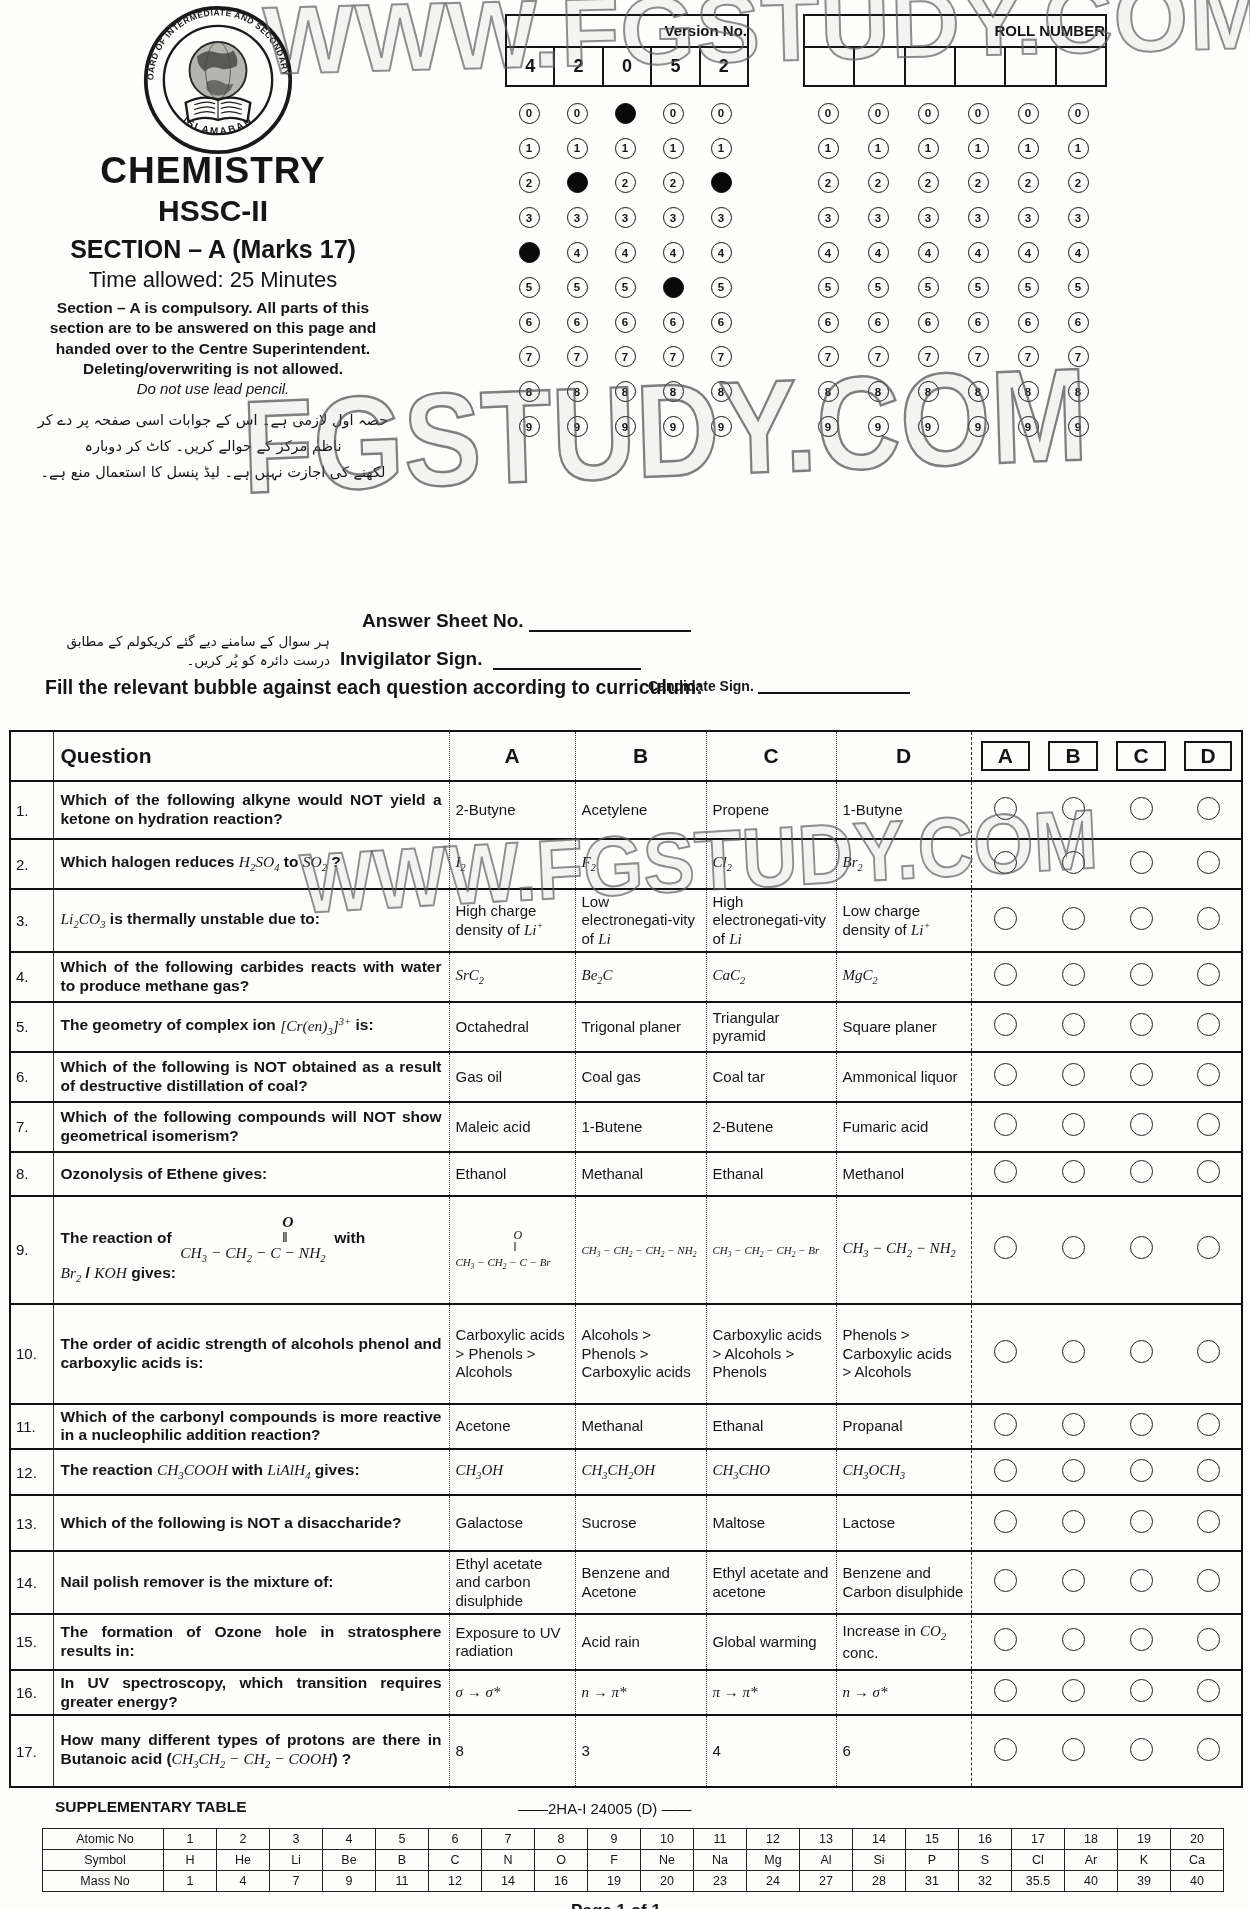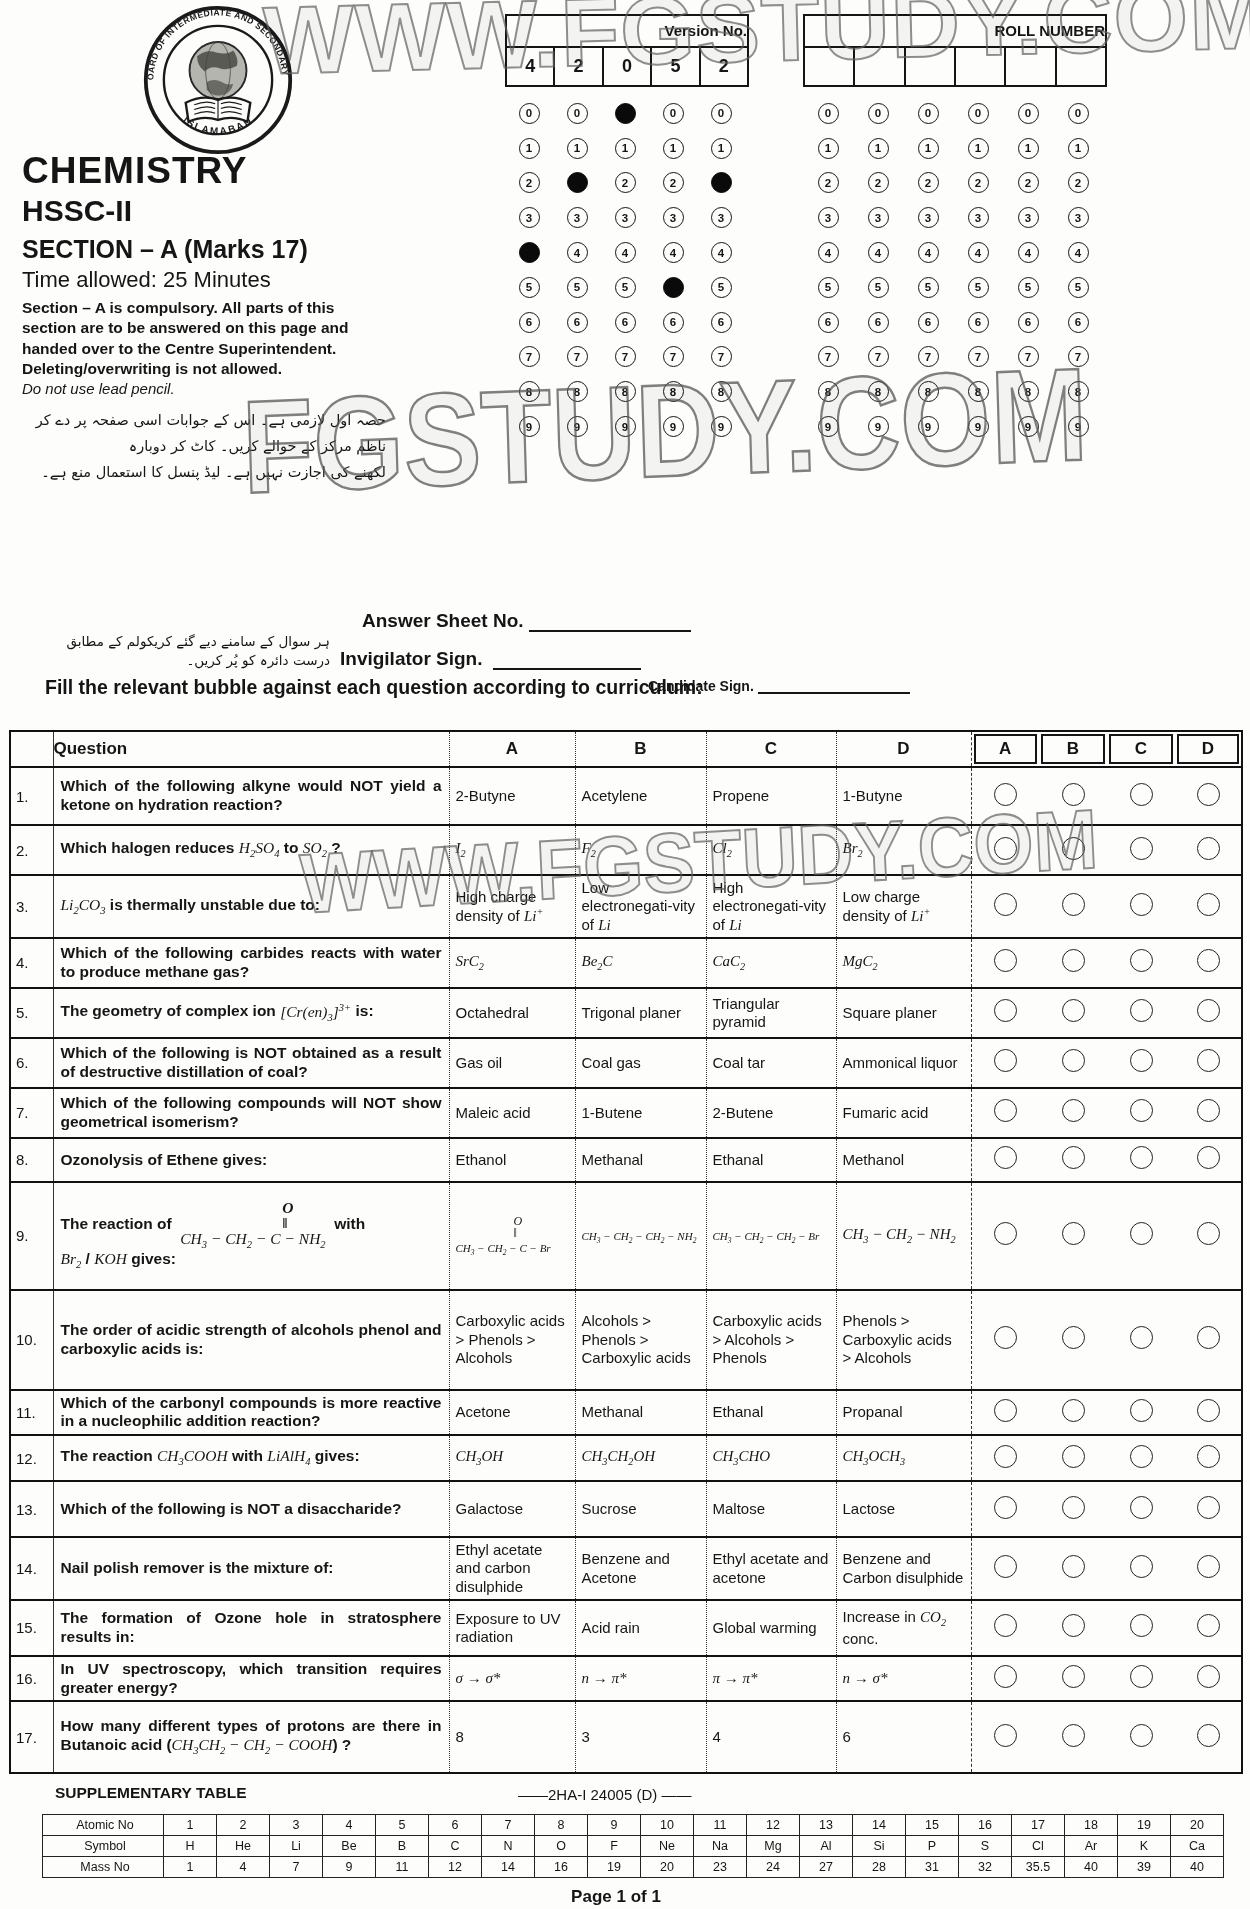--- a/index.html
+++ b/index.html
@@ -8,21 +8,21 @@
   
   .wm{position:absolute;font-weight:bold;white-space:nowrap;pointer-events:none;z-index:6;
       color:rgba(0,0,0,0.04);-webkit-text-stroke:2px rgba(95,95,95,0.7);}
   .wm-top{left:262px;top:-14px;font-size:96px;letter-spacing:1px;transform:rotate(-1.5deg);transform-origin:left top;}
   .wm-mid{left:240px;top:372px;font-size:132px;transform:scaleX(.88) rotate(-2deg);transform-origin:left top;
           -webkit-text-stroke:2.5px rgba(85,85,85,0.75);}
   .wm-tbl{left:298px;top:836px;font-size:84px;transform:scaleX(.92) rotate(-3deg);transform-origin:left top;}
   
   .hdr{position:relative;width:1250px;height:730px;}
   .logo{position:absolute;left:136px;top:4px;}
-  .titleblock{position:absolute;left:22px;top:150px;width:364px;z-index:2;}
+  .titleblock{position:absolute;left:31px;top:150px;width:364px;text-align:center;z-index:2;}
   .subject{font-size:37px;font-weight:bold;letter-spacing:1px;}
   .level{font-size:30px;font-weight:bold;margin-top:2px;}
   .section{font-size:25px;font-weight:bold;margin-top:7px;}
   .time{font-size:22px;margin-top:3px;}
   .instr{font-size:15.5px;font-weight:bold;margin-top:5px;line-height:1.32;}
   .pencil{font-size:15px;font-style:italic;}
   .urdu{direction:rtl;font-size:14.5px;margin-top:10px;line-height:1.8;font-family:"DejaVu Sans",sans-serif;}
   .numbox{position:absolute;top:14px;border:2.5px solid #151515;z-index:2;background:transparent;}
   .vbox{left:505px;width:240px;}
   .rbox{left:803px;width:300px;}
@@ -41,21 +41,21 @@
   .ansline{position:absolute;left:362px;top:578px;font-size:19px;font-weight:bold;z-index:7;margin-top:32px;}
   .invline{position:absolute;left:38px;top:632px;z-index:7;display:flex;align-items:flex-end;gap:10px;}
   .inv-urdu{direction:rtl;font-size:13.5px;width:292px;font-family:"DejaVu Sans",sans-serif;line-height:1.4;}
   .inv-label{font-size:19px;font-weight:bold;white-space:nowrap;}
   .fieldline{display:inline-block;border-bottom:2.5px solid #151515;height:16px;vertical-align:bottom;}
   .fillline{position:absolute;left:45px;top:676px;font-size:19.5px;font-weight:bold;z-index:7;}
   .candline{position:absolute;left:648px;top:676px;font-size:14px;font-weight:bold;z-index:7;}
   
   table.main{border-collapse:collapse;table-layout:fixed;width:1232px;margin:0 0 0 9px;
              border:2.5px solid #111;position:relative;z-index:2;background:transparent;}
-  table.main th{font-size:17px;font-weight:bold;height:32px;padding:0;}
+  table.main th{font-size:21px;font-weight:bold;height:32px;padding:7px;}
   th.numh{border-right:1.5px solid #333;}
   th.qh{text-align:left;padding-left:66px;border-right:1.5px dotted #333;}
   th.oh{border-right:1.5px dotted #333;}
   th.ohD{border-right:1.5px dashed #333;}
   .bhbox{border:2px solid #151515;margin:2px 2px;height:26px;line-height:26px;text-align:center;font-weight:bold;}
   table.main tbody td{border-top:2.5px solid #111;vertical-align:middle;}
   td.num{border-right:1.5px solid #333;font-size:15px;padding-left:5px;vertical-align:middle;}
   td.qcell{border-right:1.5px dotted #333;font-size:15.5px;font-weight:600;text-align:justify;
            padding:3px 7px;line-height:1.2;}
   td.opt{border-right:1.5px dotted #333;font-size:15px;font-weight:500;padding:3px 6px;line-height:1.22;}

